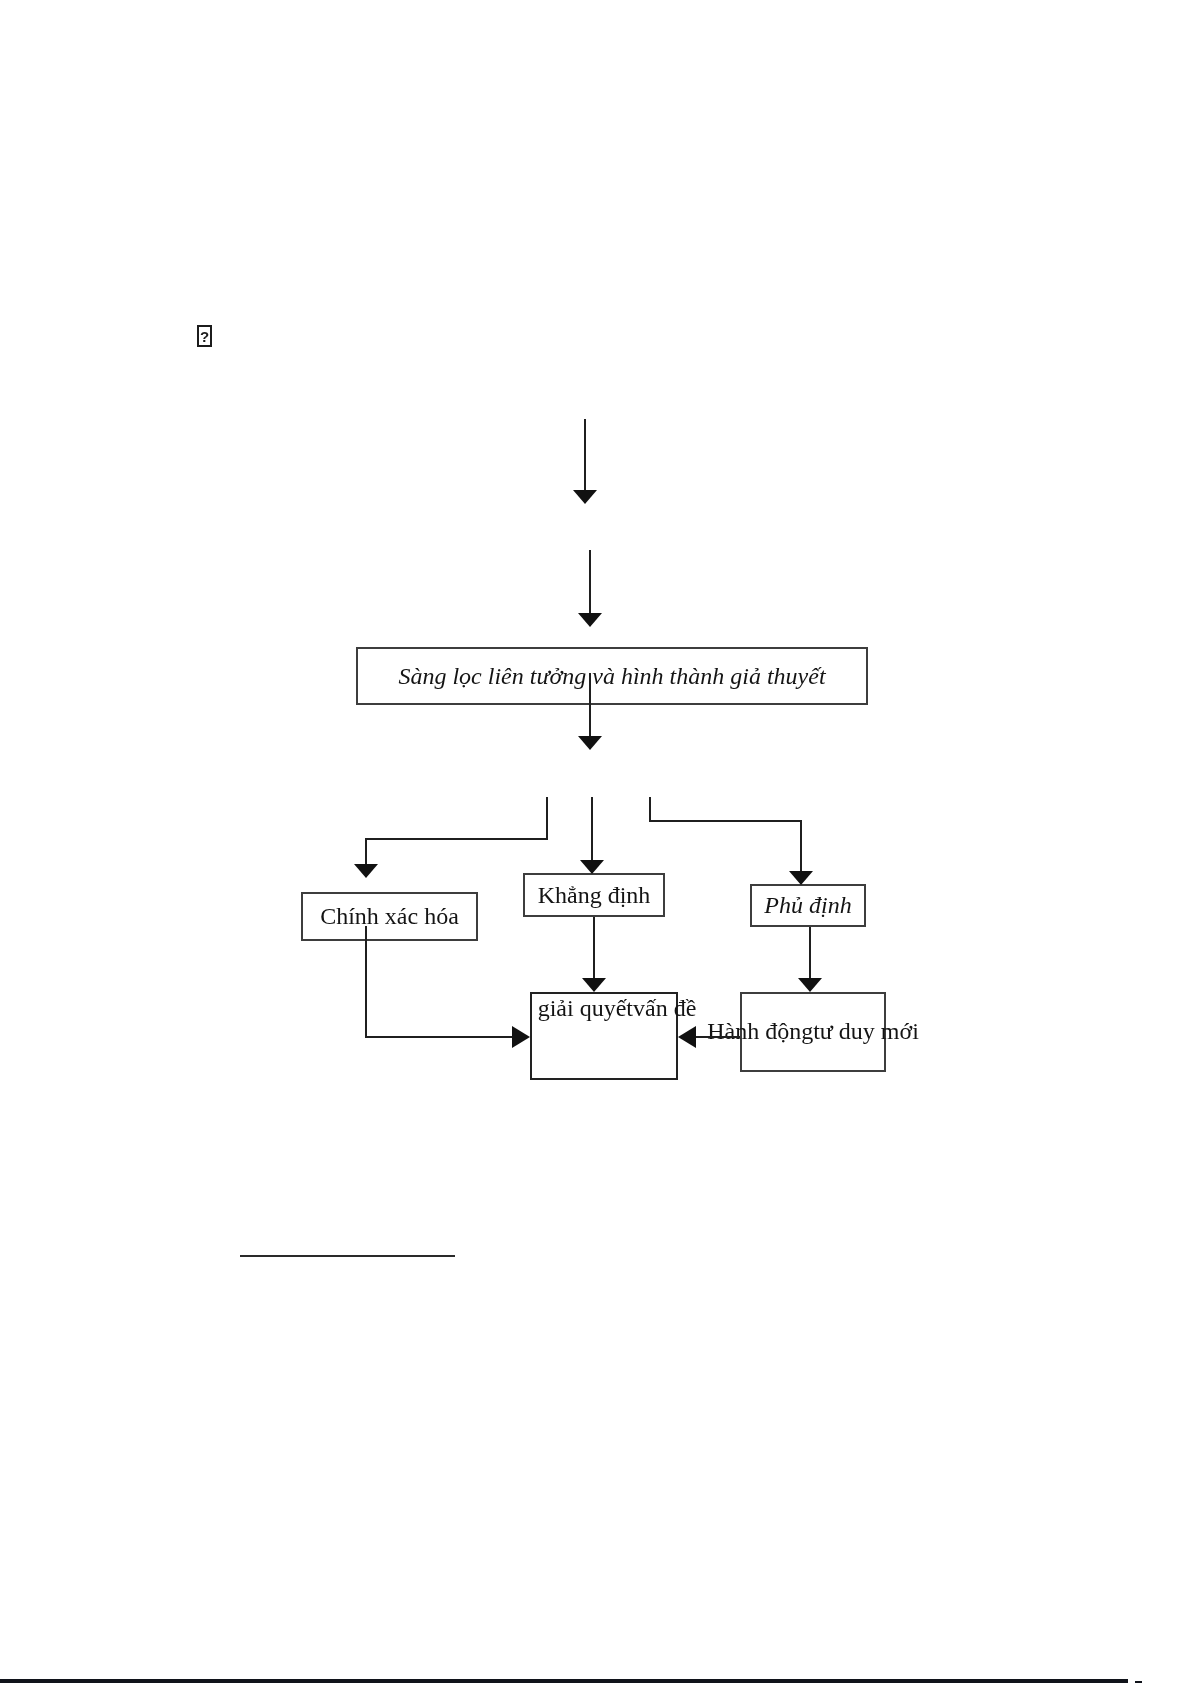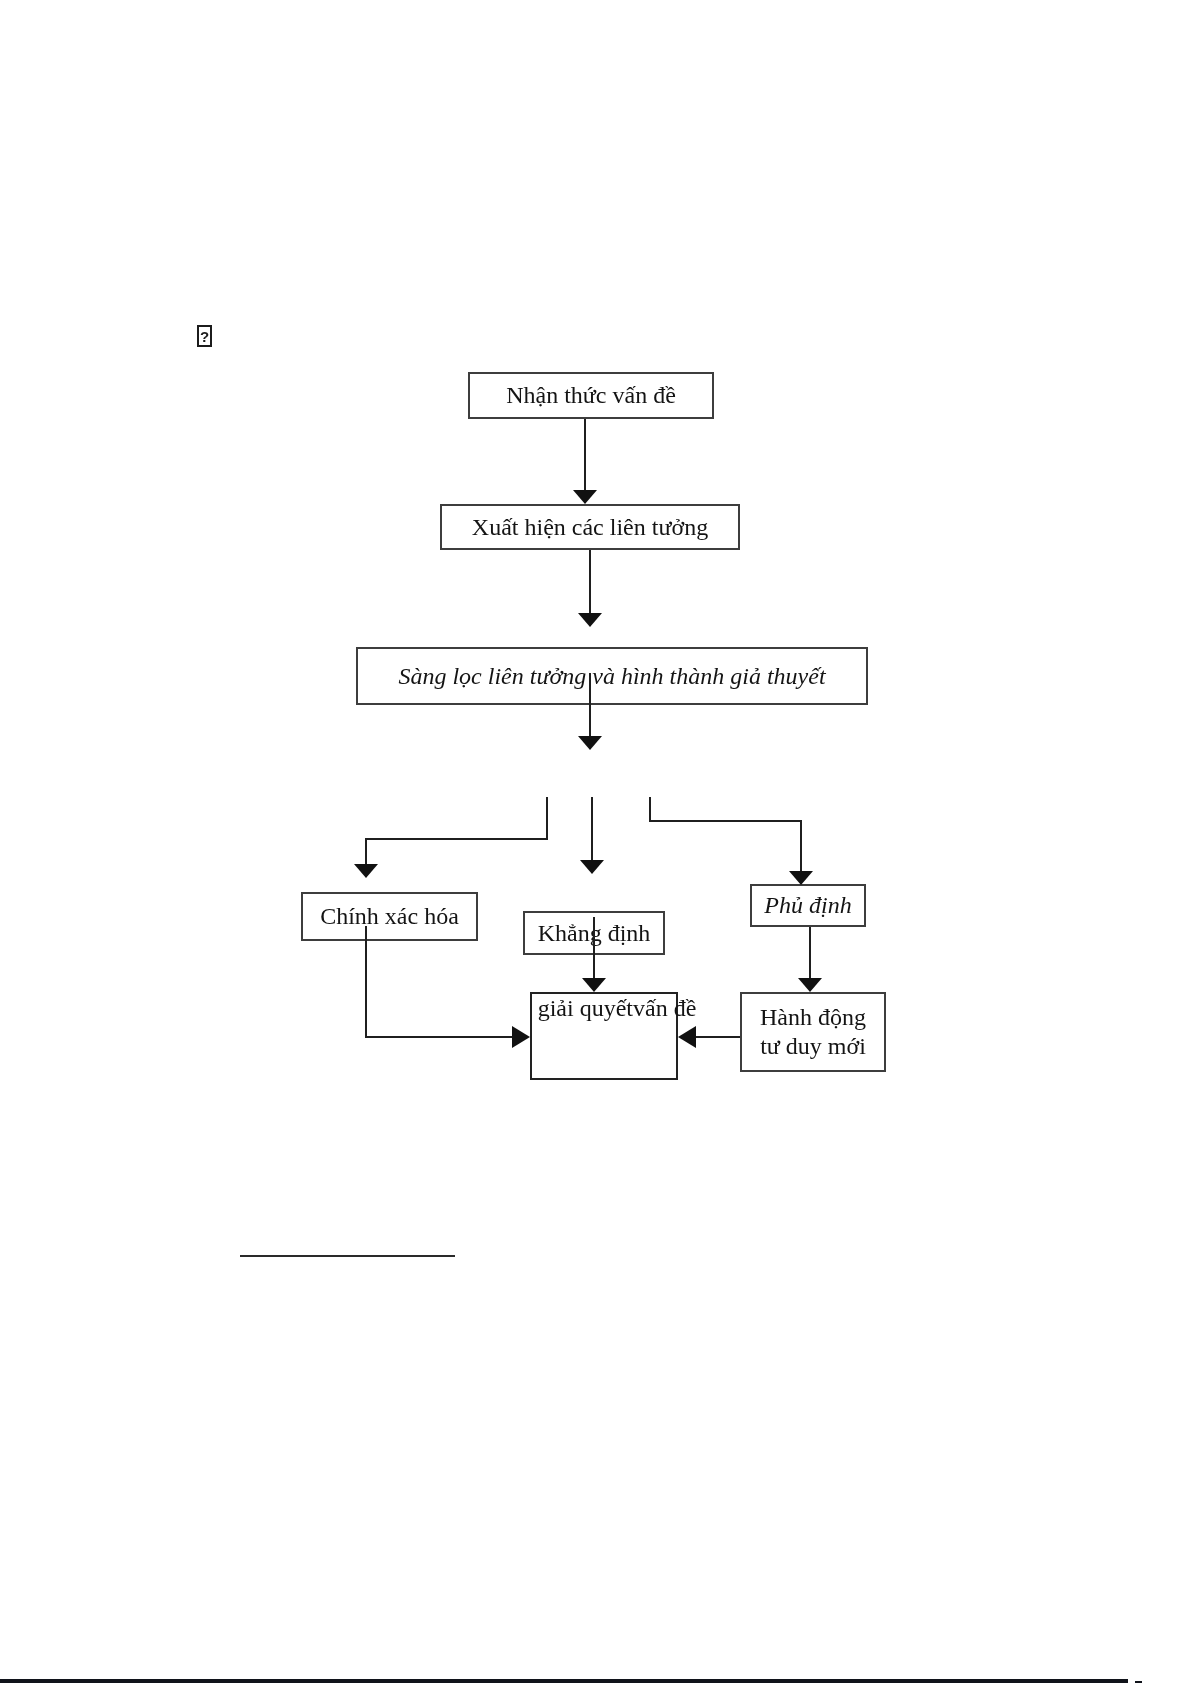--- a/index.html
+++ b/index.html
@@ -33,31 +33,31 @@
     box-sizing: border-box;
     display: flex; align-items: center; justify-content: center;
     font-size: 24px;
     white-space: nowrap;
   }
   .n1 { left: 468px; top: 372px; width: 246px; height: 47px; }
   .n2 { left: 440px; top: 504px; width: 300px; height: 46px; }
   .n3 { left: 356px; top: 647px; width: 512px; height: 58px; font-style: italic; }
   .n4 { left: 478px; top: 750px; width: 234px; height: 47px; }
   .n5 { left: 301px; top: 877px; width: 177px; height: 49px; margin-top: 15px; }
-  .n6 { left: 523px; top: 873px; width: 142px; height: 44px; margin-top: 38px; }
+  .n6 { left: 523px; top: 873px; width: 142px; height: 44px; }
   .n7 { left: 750px; top: 884px; width: 116px; height: 43px; font-style: italic; }
   .n8 {
     left: 530px; top: 992px; width: 148px; height: 88px;
     border-color: #222222;
     flex-direction: row; align-items: flex-start; justify-content: center;
     padding-left: 26px; line-height: 1.22;
   }
   .n9 {
     left: 740px; top: 992px; width: 146px; height: 80px;
-    flex-direction: column; align-items: center; justify-content: center;
+    flex-direction: row; align-items: center; justify-content: center;
     line-height: 1.22;
   }
 
   
   .vl { position: absolute; width: 2px; background: #1f1f1f; }
   .hl { position: absolute; height: 2px; background: #1f1f1f; }
   .l1 { left: 584px; top: 419px; height: 77px; }
   .l2 { left: 589px; top: 550px; height: 69px; }
   .l3 { left: 589px; top: 673px; height: 68px; }
   .lb-stub { left: 546px; top: 797px; height: 41px; }
@@ -94,26 +94,20 @@
   .bottom-bar   { position: absolute; left: 0px; top: 1679px; width: 1128px; height: 4px; background: #10131a; }
   .bottom-dash  { position: absolute; left: 1135px; top: 1681px; width: 7px; height: 2px; background: #10131a; }
 </style>
 </head>
 <body>
 
 <div class="page">
 
   <span class="qmark">?</span>
 
-  <div class="node n1">
-    <span>Nhận thức vấn đề</span>
-  </div>
-  <div class="node n2">
-    <span>Xuất hiện các liên tưởng</span>
-  </div>
   <div class="node n3">
     <span>Sàng lọc liên tưởng và hình thành giả thuyết</span>
   </div>
   <div class="node n5">
     <span>Chính xác hóa</span>
   </div>
   <div class="node n6">
     <span>Khẳng định</span>
   </div>
   <div class="node n7">

